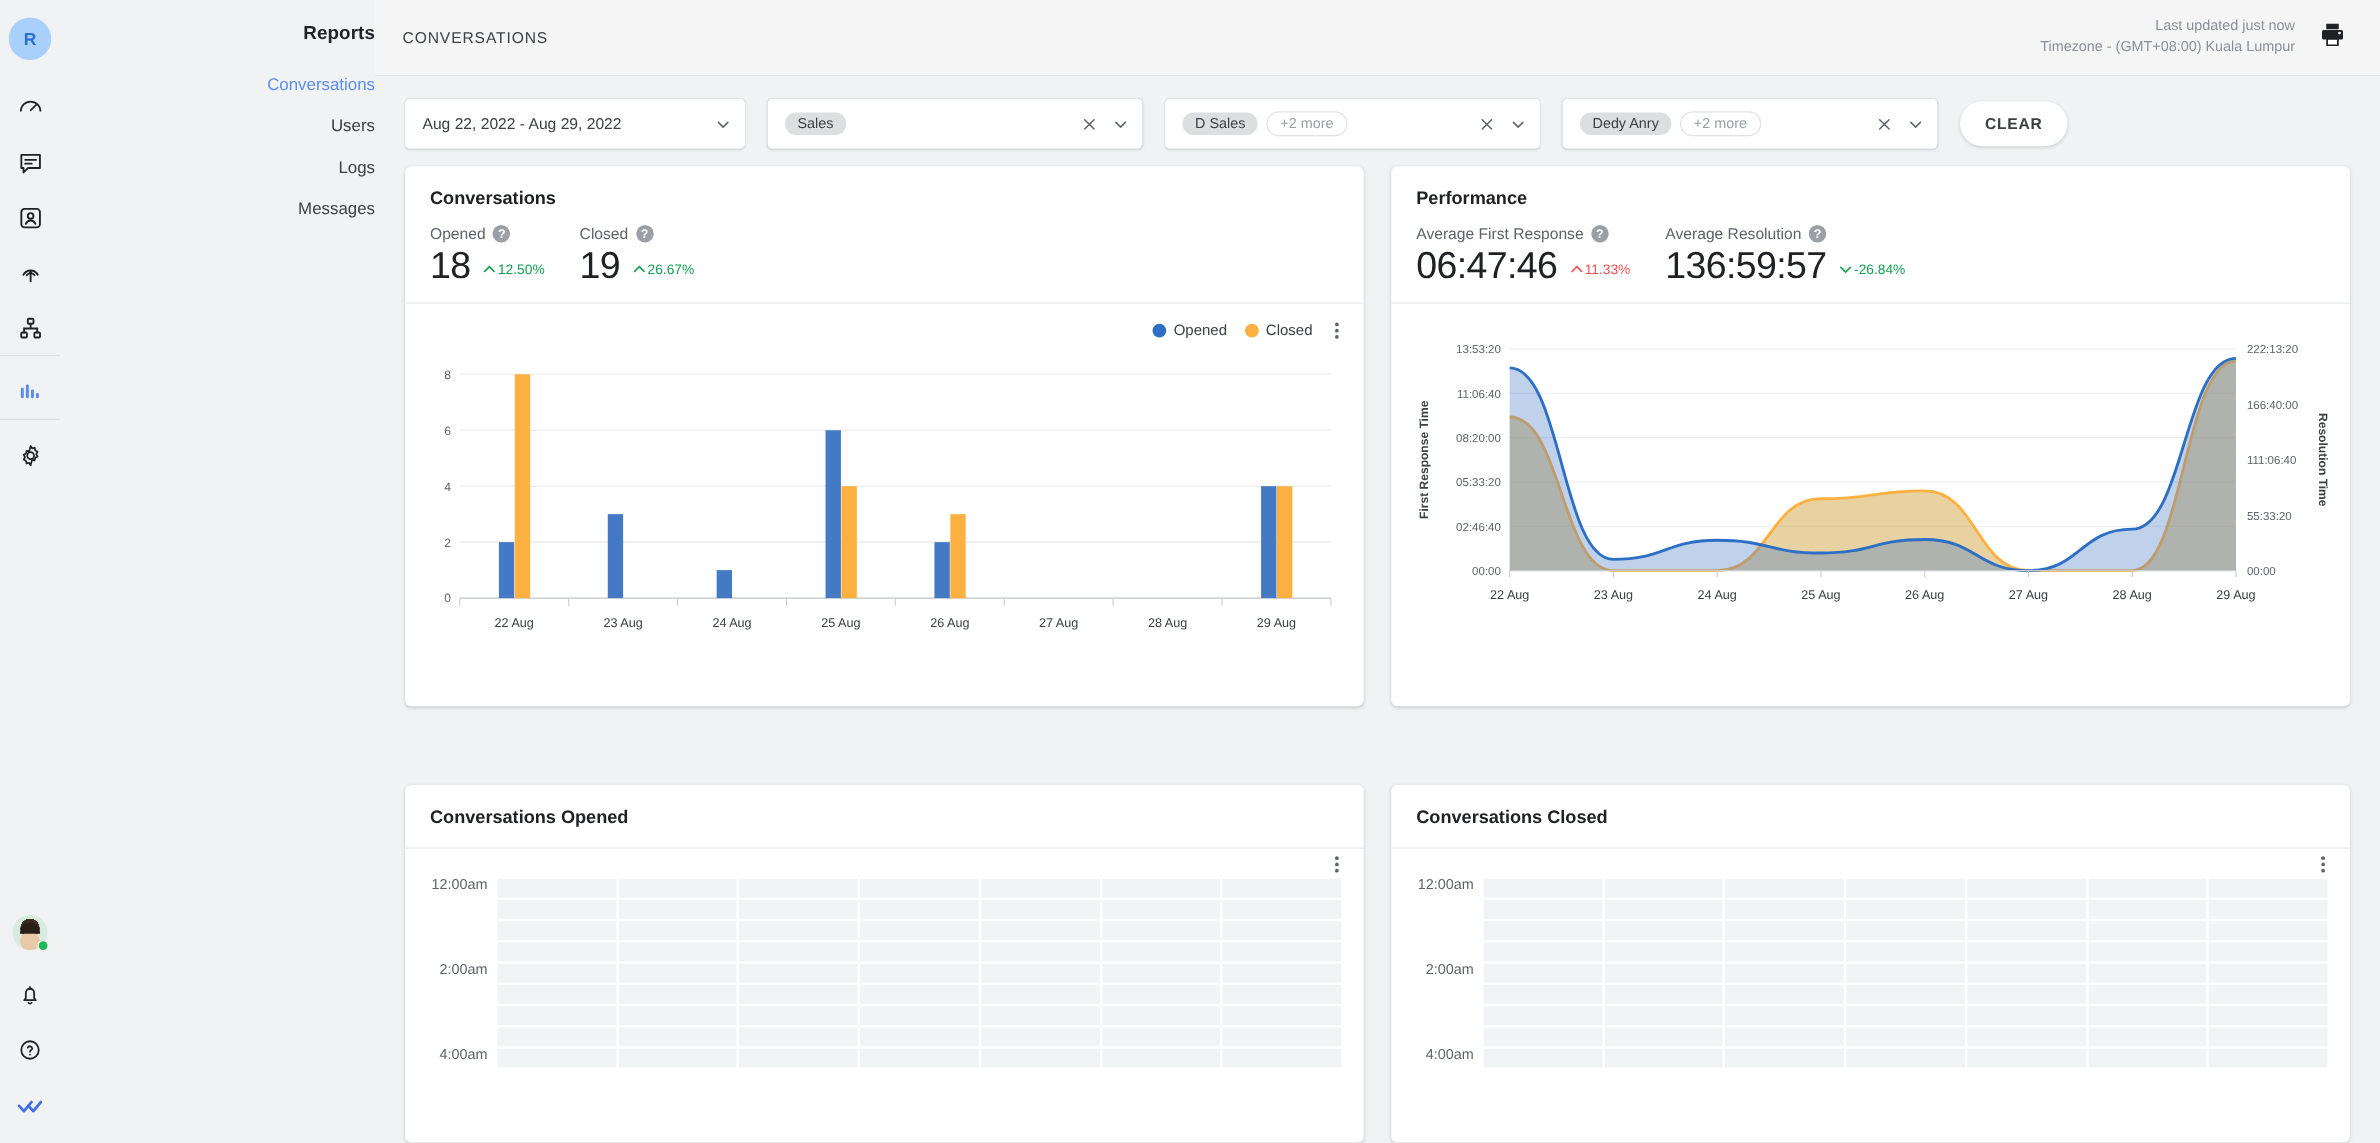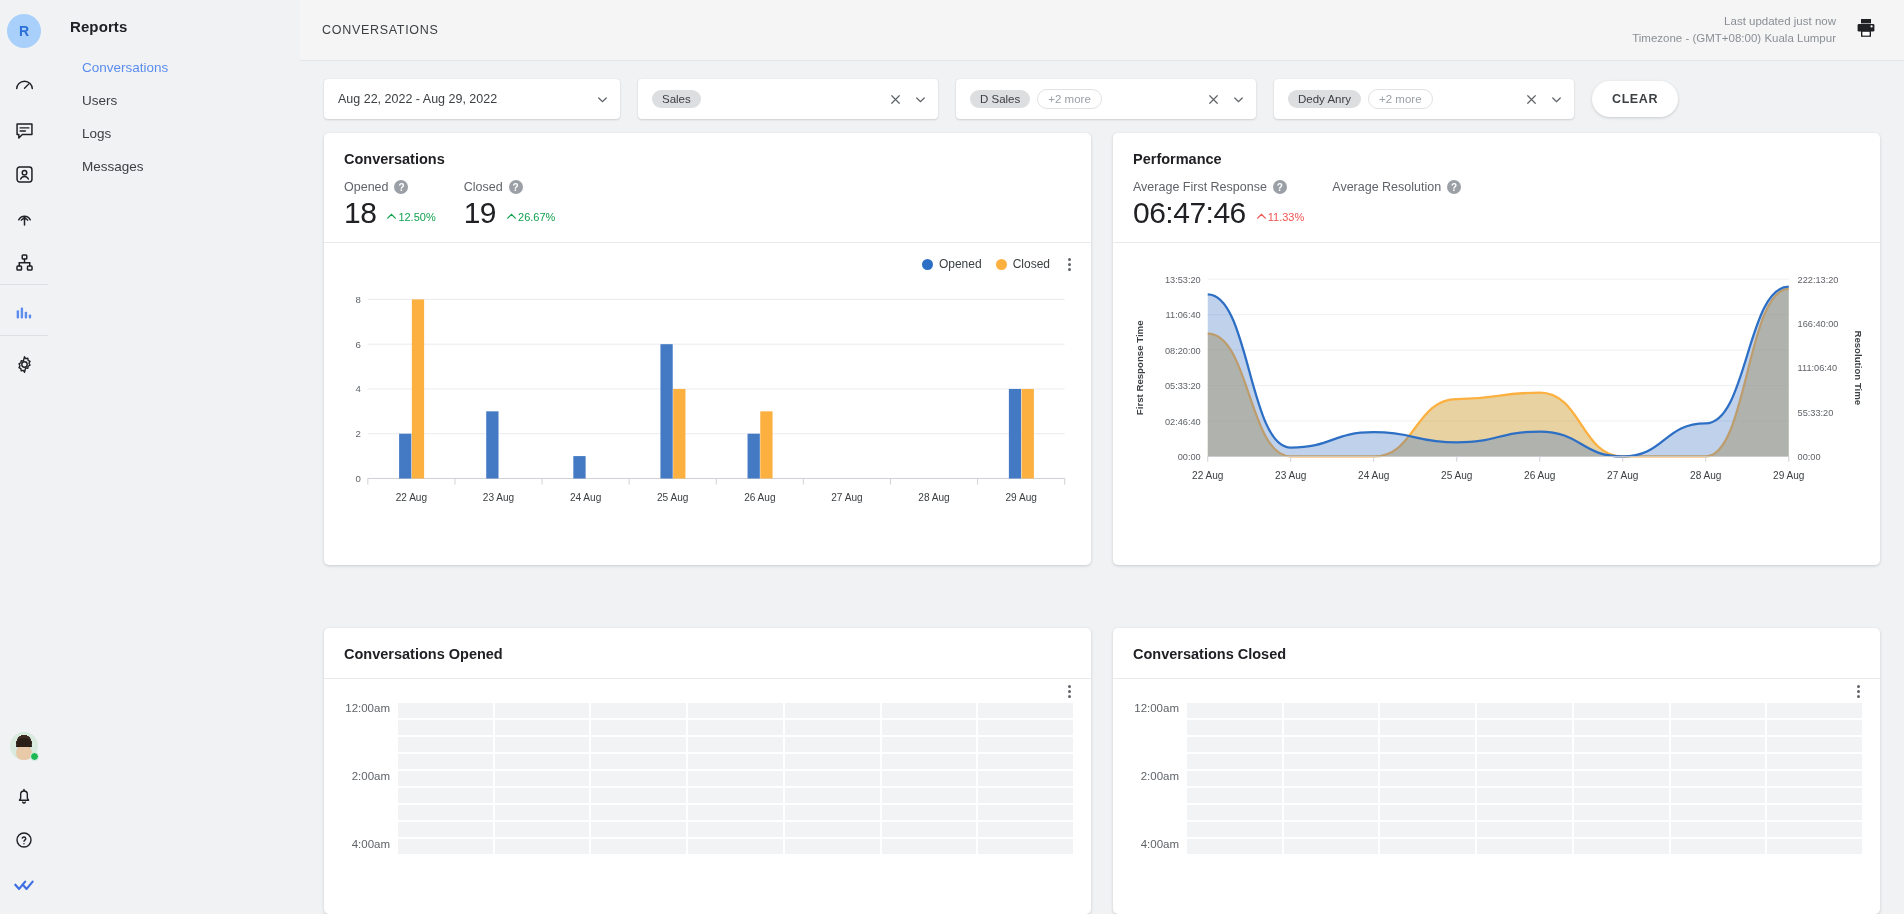--- a/index.html
+++ b/index.html
@@ -52,21 +52,21 @@
     border-radius:8px 8px 0 0; background:#2b2018; z-index:2;
   }
   .avatar-dot {
     position:absolute; right:-1px; bottom:-1px; width:9px; height:9px;
     border-radius:50%; background:#1db954; border:1.5px solid #f1f2f4;
   }
 
   
   .side {
     width: 252px; min-width: 252px; height: 729px;
-    background: #f1f2f4; padding: 14px 0 0 0;
+    background: #f1f2f4; padding: 14px 0 0 0; text-align: right;
   }
   .side-title {
     font-size: 15px; font-weight: 700; color: #202124;
     padding: 4px 0 0 22px; letter-spacing: .1px;
   }
   .side-nav { margin-top: 16px; }
   .side-item {
     padding: 9px 0 9px 34px; font-size: 13.5px; color: #3c4043; cursor: pointer;
   }
   .side-item.active { color: #5b8def; }
@@ -87,21 +87,21 @@
   
   .filters {
     display: flex; align-items: center; gap: 18px;
     padding: 18px 24px 14px 24px;
   }
   .fld {
     height: 40px; background: #fff; border-radius: 4px;
     box-shadow: 0 1px 2px rgba(60,64,67,.18), 0 0 1px rgba(60,64,67,.12);
     display: flex; align-items: center; padding: 0 10px 0 14px; cursor: pointer;
   }
-  .fld.date { width: 296px; justify-content: space-between; }
+  .fld.date { width: 272px; justify-content: space-between; }
   .fld.multi { width: 300px; }
   .fld-text { font-size: 12.5px; color: #3c4043; }
   .chips { display: flex; align-items: center; gap: 7px; flex: 1; min-width: 0; }
   .chip {
     background: #dcdee0; border-radius: 11px; padding: 3px 10px;
     font-size: 11.5px; color: #3c4043; white-space: nowrap;
   }
   .chip.ghost { background: #fff; border: 1px solid #e0e2e5; color: #9aa0a6; }
   .fld-actions { display: flex; align-items: center; gap: 10px; margin-left: auto; }
   .ic { color: #5f6368; display:flex; align-items:center; cursor:pointer; }
@@ -469,20 +469,29 @@
                     </svg>
                   <span>11.33%</span>
                 </span>
               </div>
             </div>
             <div>
               <div class="stat-label">
                 <span>Average Resolution</span>
                 <span class="qmark">?</span>
               </div>
+              <div class="stat-row">
+                <span class="stat-num">136:59:57</span>
+                <span class="delta down-green">
+                  <svg width="13" height="13" viewBox="0 0 24 24" fill="none" stroke="#12a150" stroke-width="2.4" stroke-linecap="round">
+                      <path d="M5 9l7 7 7-7"></path>
+                    </svg>
+                  <span>-26.84%</span>
+                </span>
+              </div>
             </div>
           </div>
         </div>
         <div class="card-divider"></div>
 
         <div class="chart-area">
           <svg id="area-svg" width="100%" height="256" viewBox="0 0 842 256">
               <line x1="92" x2="754" y1="214" y2="214" stroke="#ebedf0" stroke-width="1"></line>
               <text x="84" y="218" text-anchor="end" font-size="10.5" fill="#5f6368">00:00</text>
               <line x1="92" x2="754" y1="173.6" y2="173.6" stroke="#ebedf0" stroke-width="1"></line>

